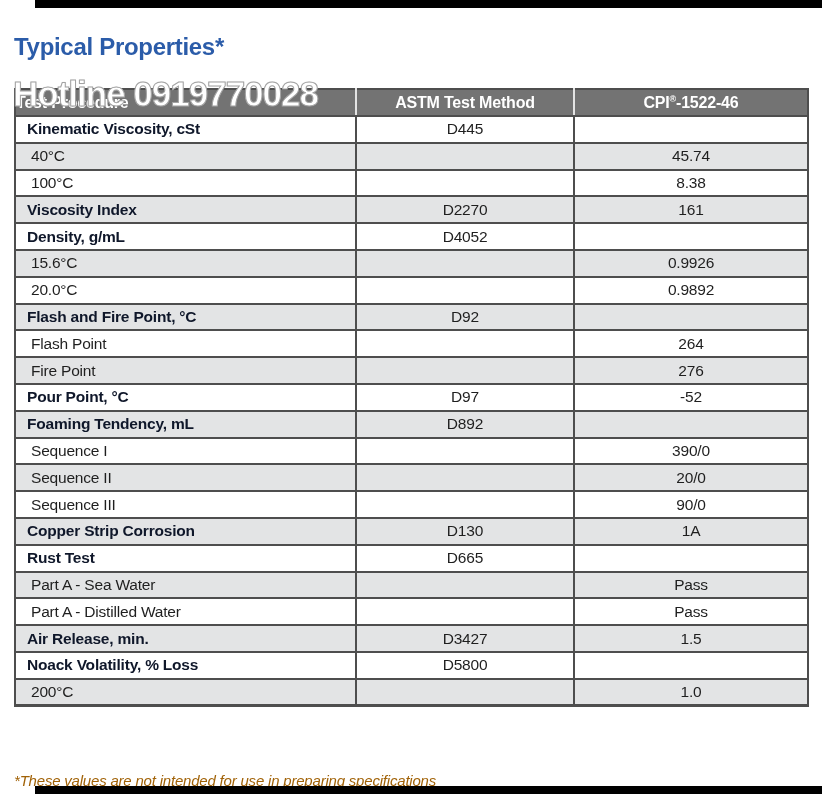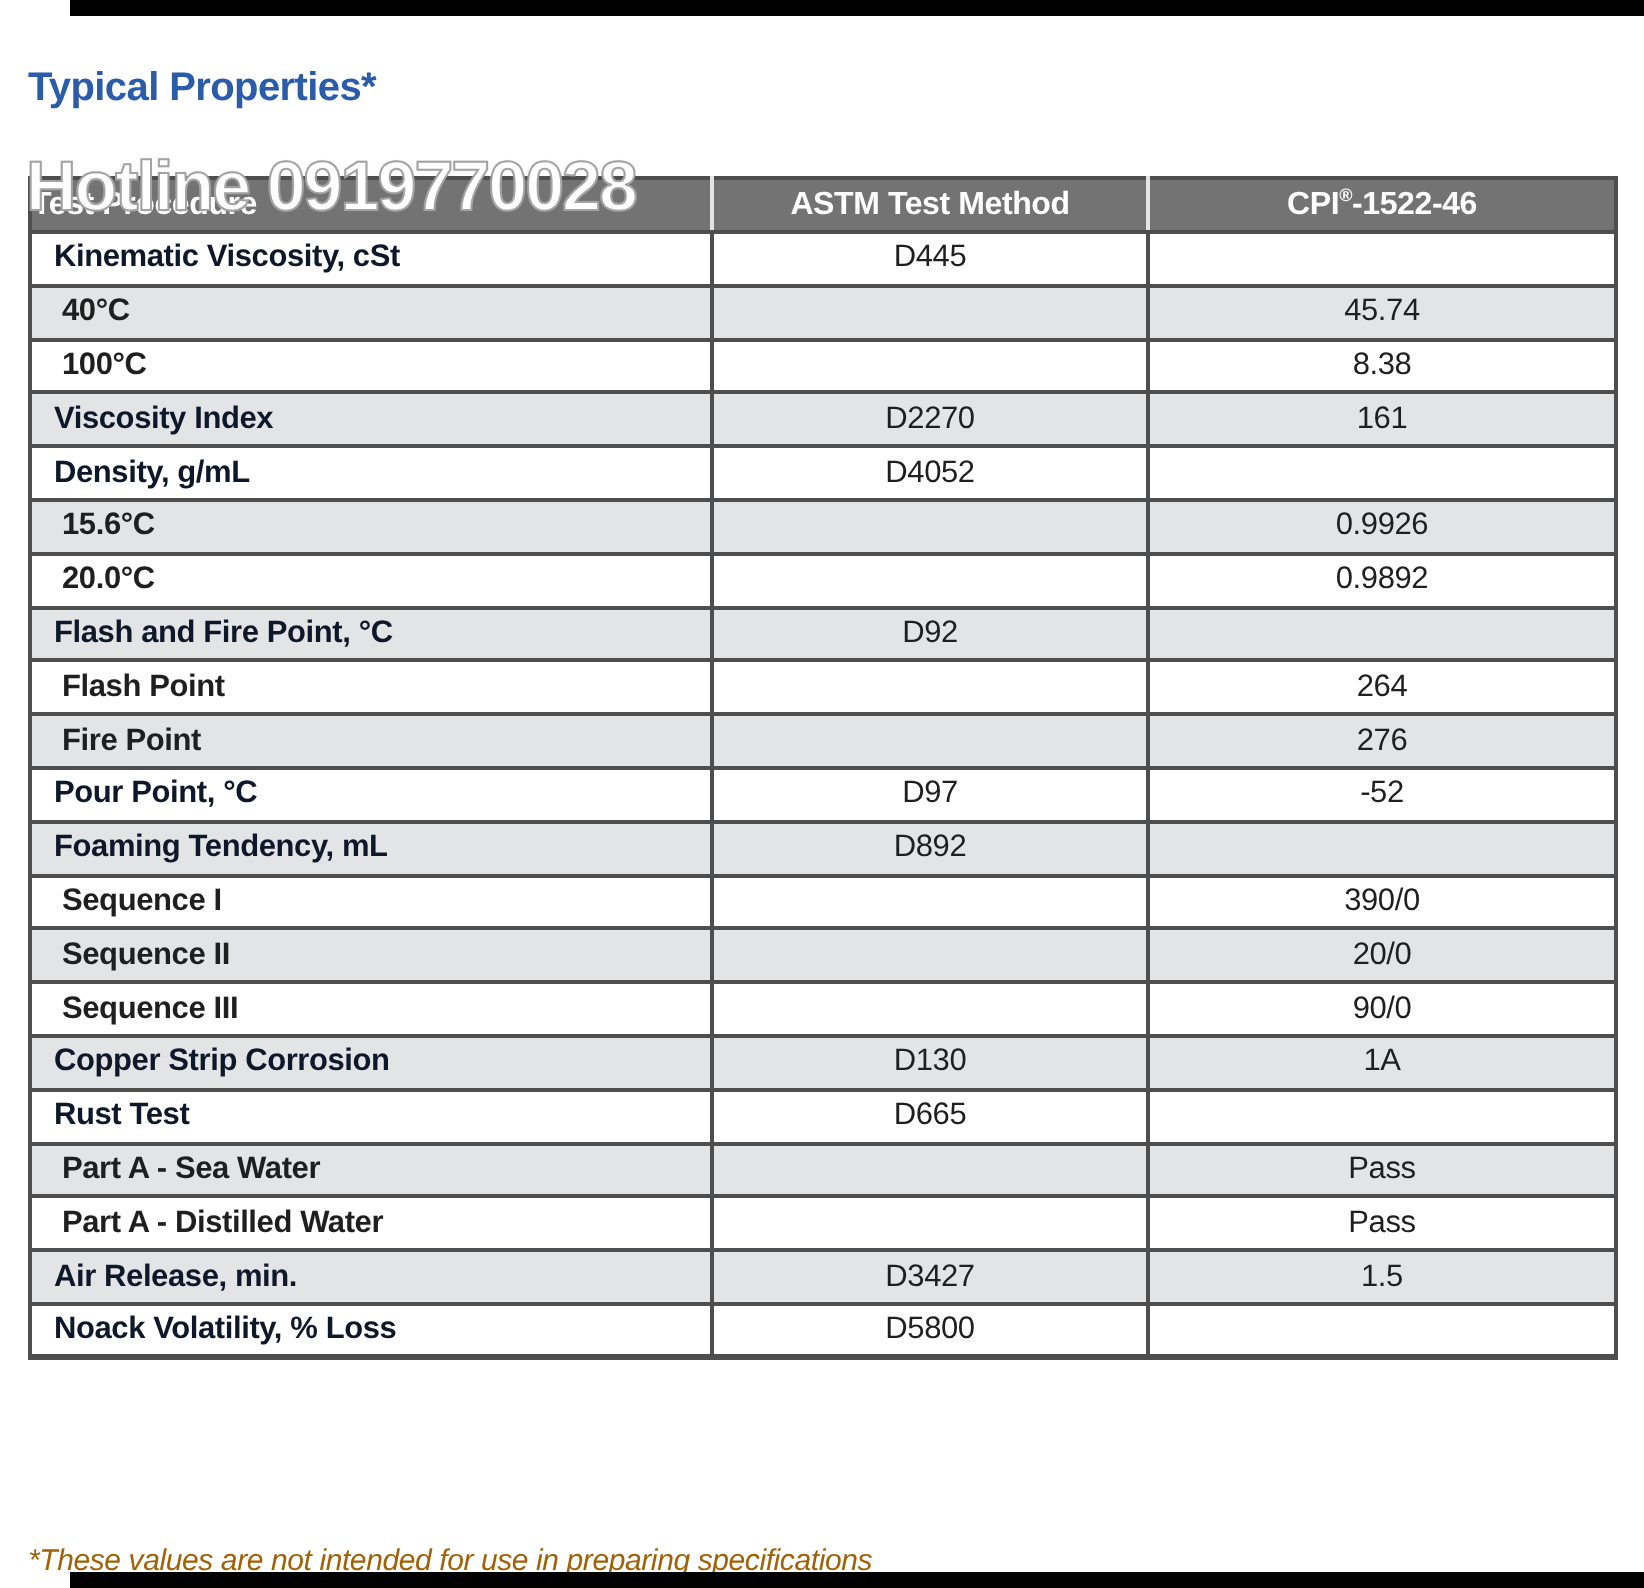--- a/index.html
+++ b/index.html
@@ -21,21 +21,21 @@
   .edge-bar {
     position: absolute; left: 35px; right: 0; height: 8px;
     background: #000;
   }
   .edge-bar.top { top: 0; }
   .edge-bar.bottom { bottom: 0; }
 
   .page-title {
     position: absolute; top: 33px; left: 14px;
     margin: 0;
-    font-size: 20px; font-weight: bold;
+    font-size: 24px; font-weight: bold;
     letter-spacing: -0.3px;
     color: var(--accent);
     white-space: nowrap;
   }
 
   .watermark {
     position: absolute; top: 74px; left: 13px;
     z-index: 5;
     font-size: 35px; font-weight: bold;
     letter-spacing: -1px;
@@ -74,21 +74,21 @@
     color: var(--text-dark);
     height: 26.8px;
     padding: 0;
     letter-spacing: -0.2px;
     overflow: hidden;
     white-space: nowrap;
   }
   table.props tbody tr:nth-child(even) { background: var(--row-alt); }
   table.props td.center { text-align: center; }
   table.props td.proc-bold { font-weight: bold; padding-left: 11px; color: #0f172a; }
-  table.props td.proc-sub  { padding-left: 15px; font-weight: bold; }
+  table.props td.proc-sub  { padding-left: 15px; }
 
   .footnote {
     position: absolute; top: 772px; left: 14px;
     font-size: 15px; font-style: italic;
     color: #a16207;
     letter-spacing: -0.2px;
     white-space: nowrap;
   }
 </style>
 </head>
@@ -212,18 +212,23 @@
       <tr>
         <td class="proc-bold">Air Release, min.</td>
         <td class="center">D3427</td>
         <td class="center">1.5</td>
       </tr>
       <tr>
         <td class="proc-bold">Noack Volatility, % Loss</td>
         <td class="center">D5800</td>
         <td class="center"></td>
       </tr>
+      <tr>
+        <td class="proc-sub">200°C</td>
+        <td class="center"></td>
+        <td class="center">1.0</td>
+      </tr>
     </tbody>
 </table>
 
 <div class="footnote">*These values are not intended for use in preparing specifications</div>
 
 <div class="edge-bar bottom"></div>
 
 </body></html>

